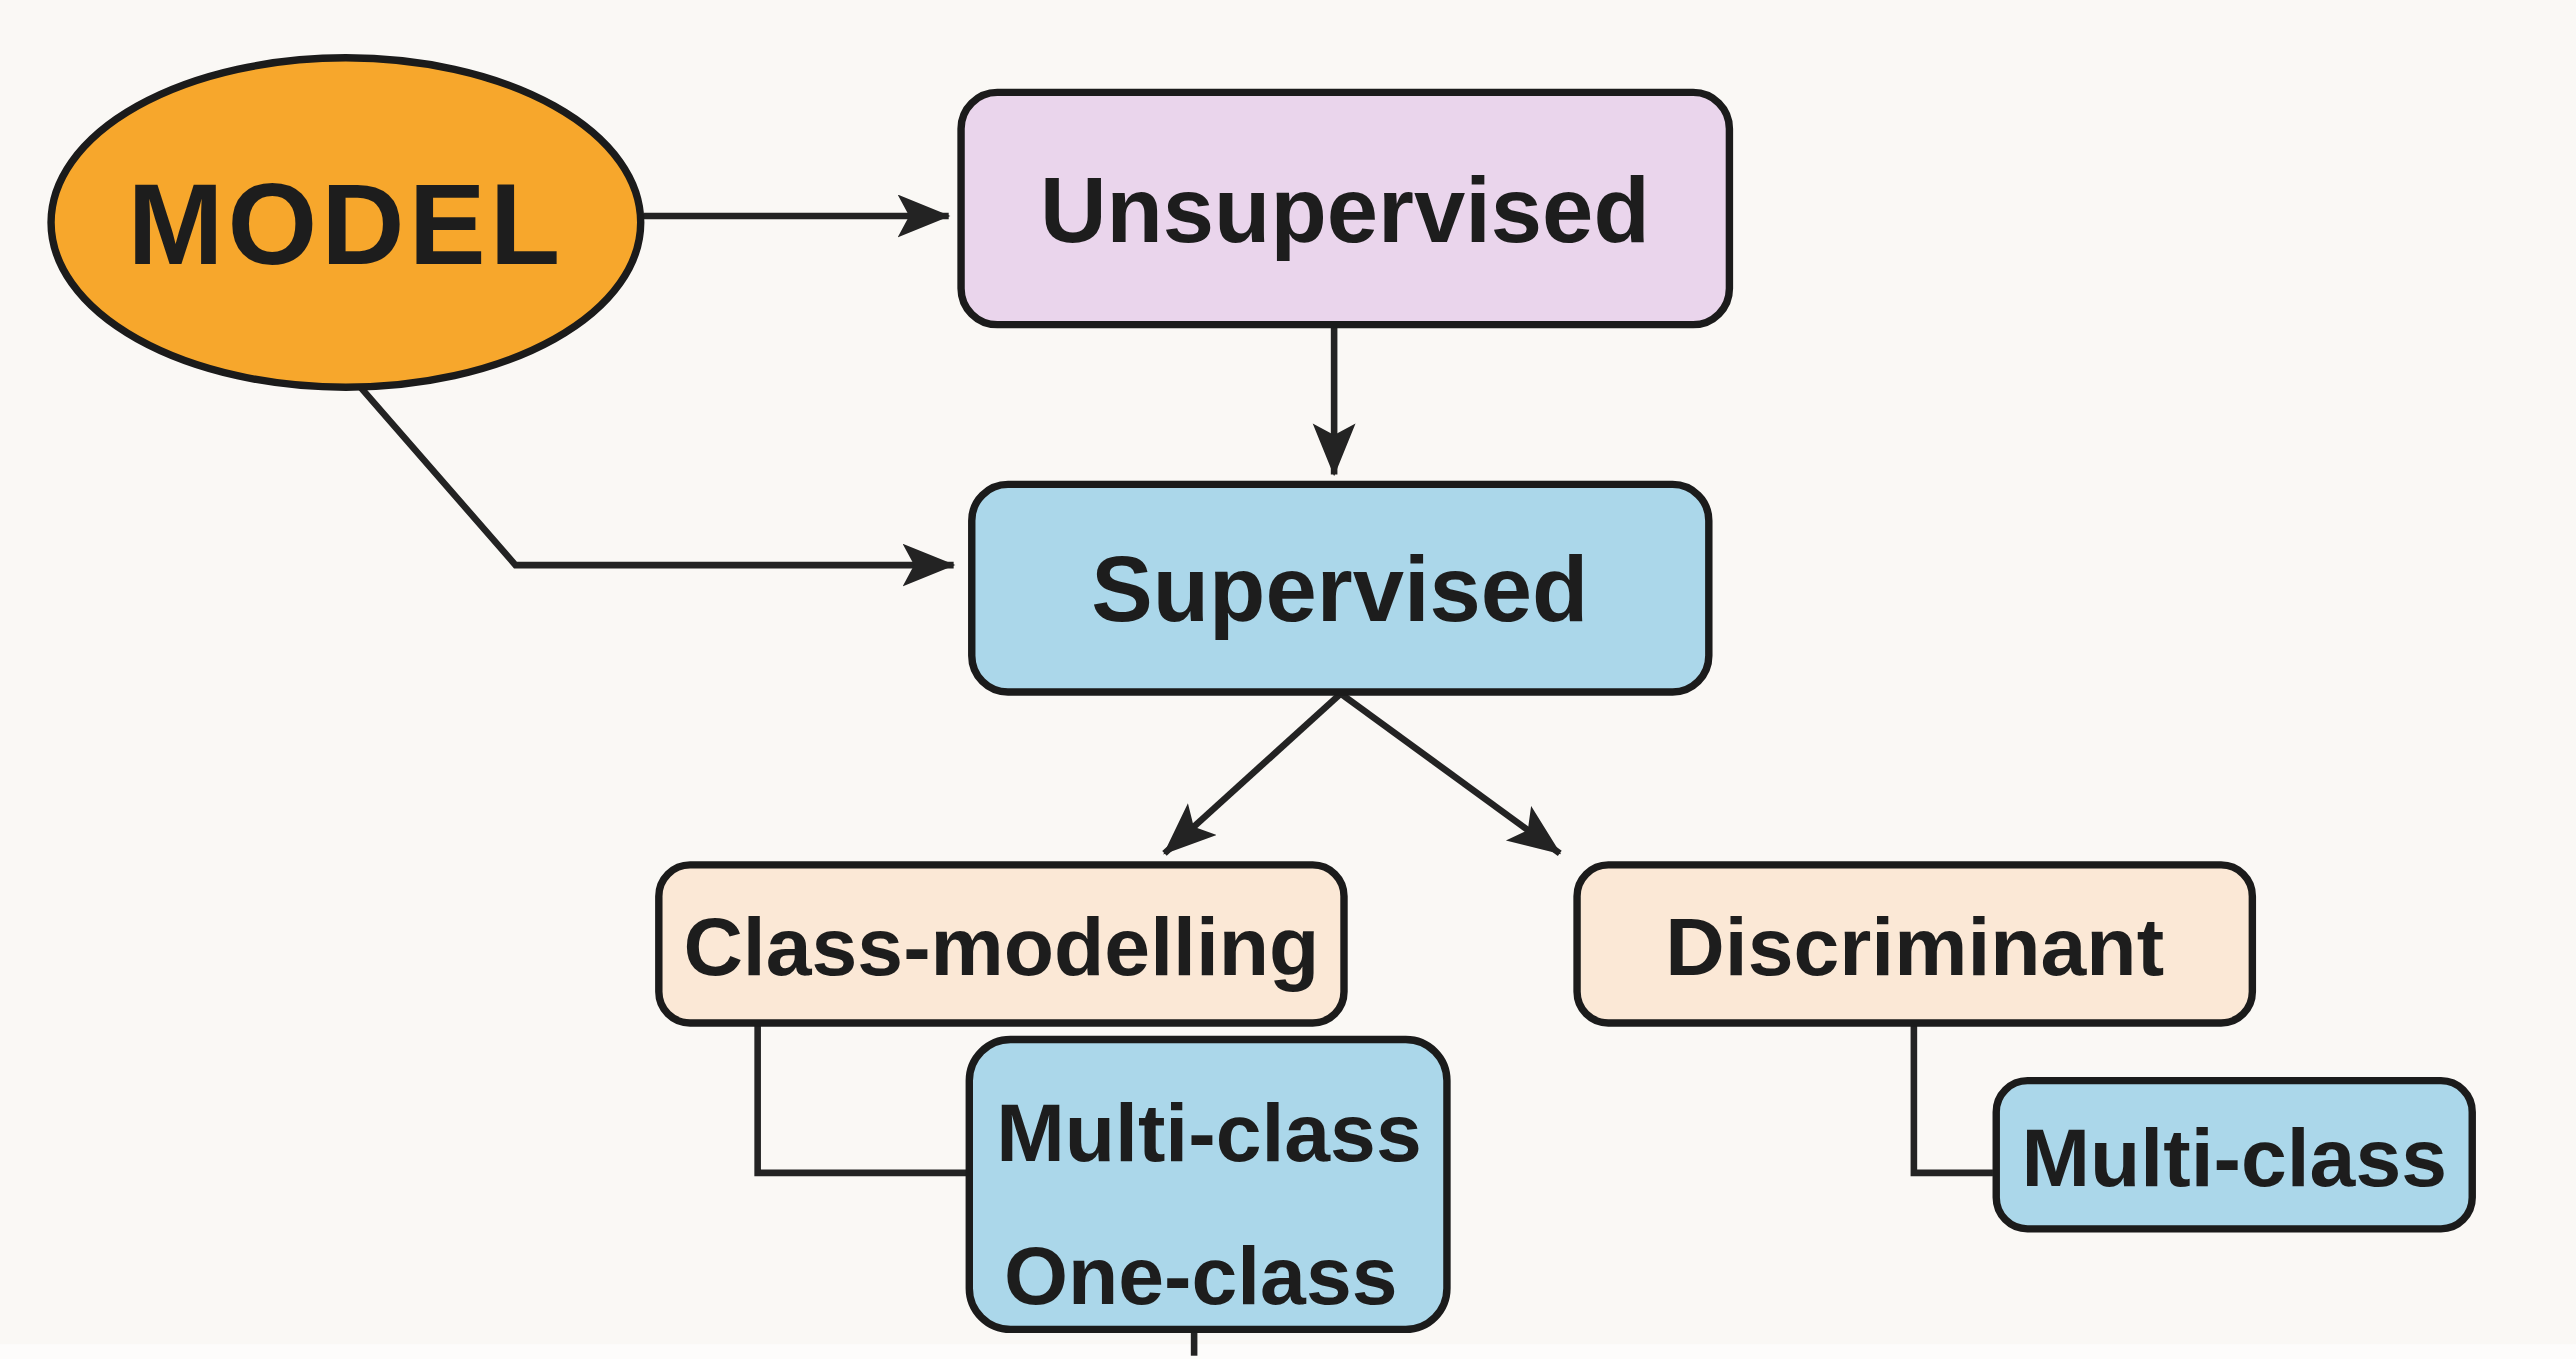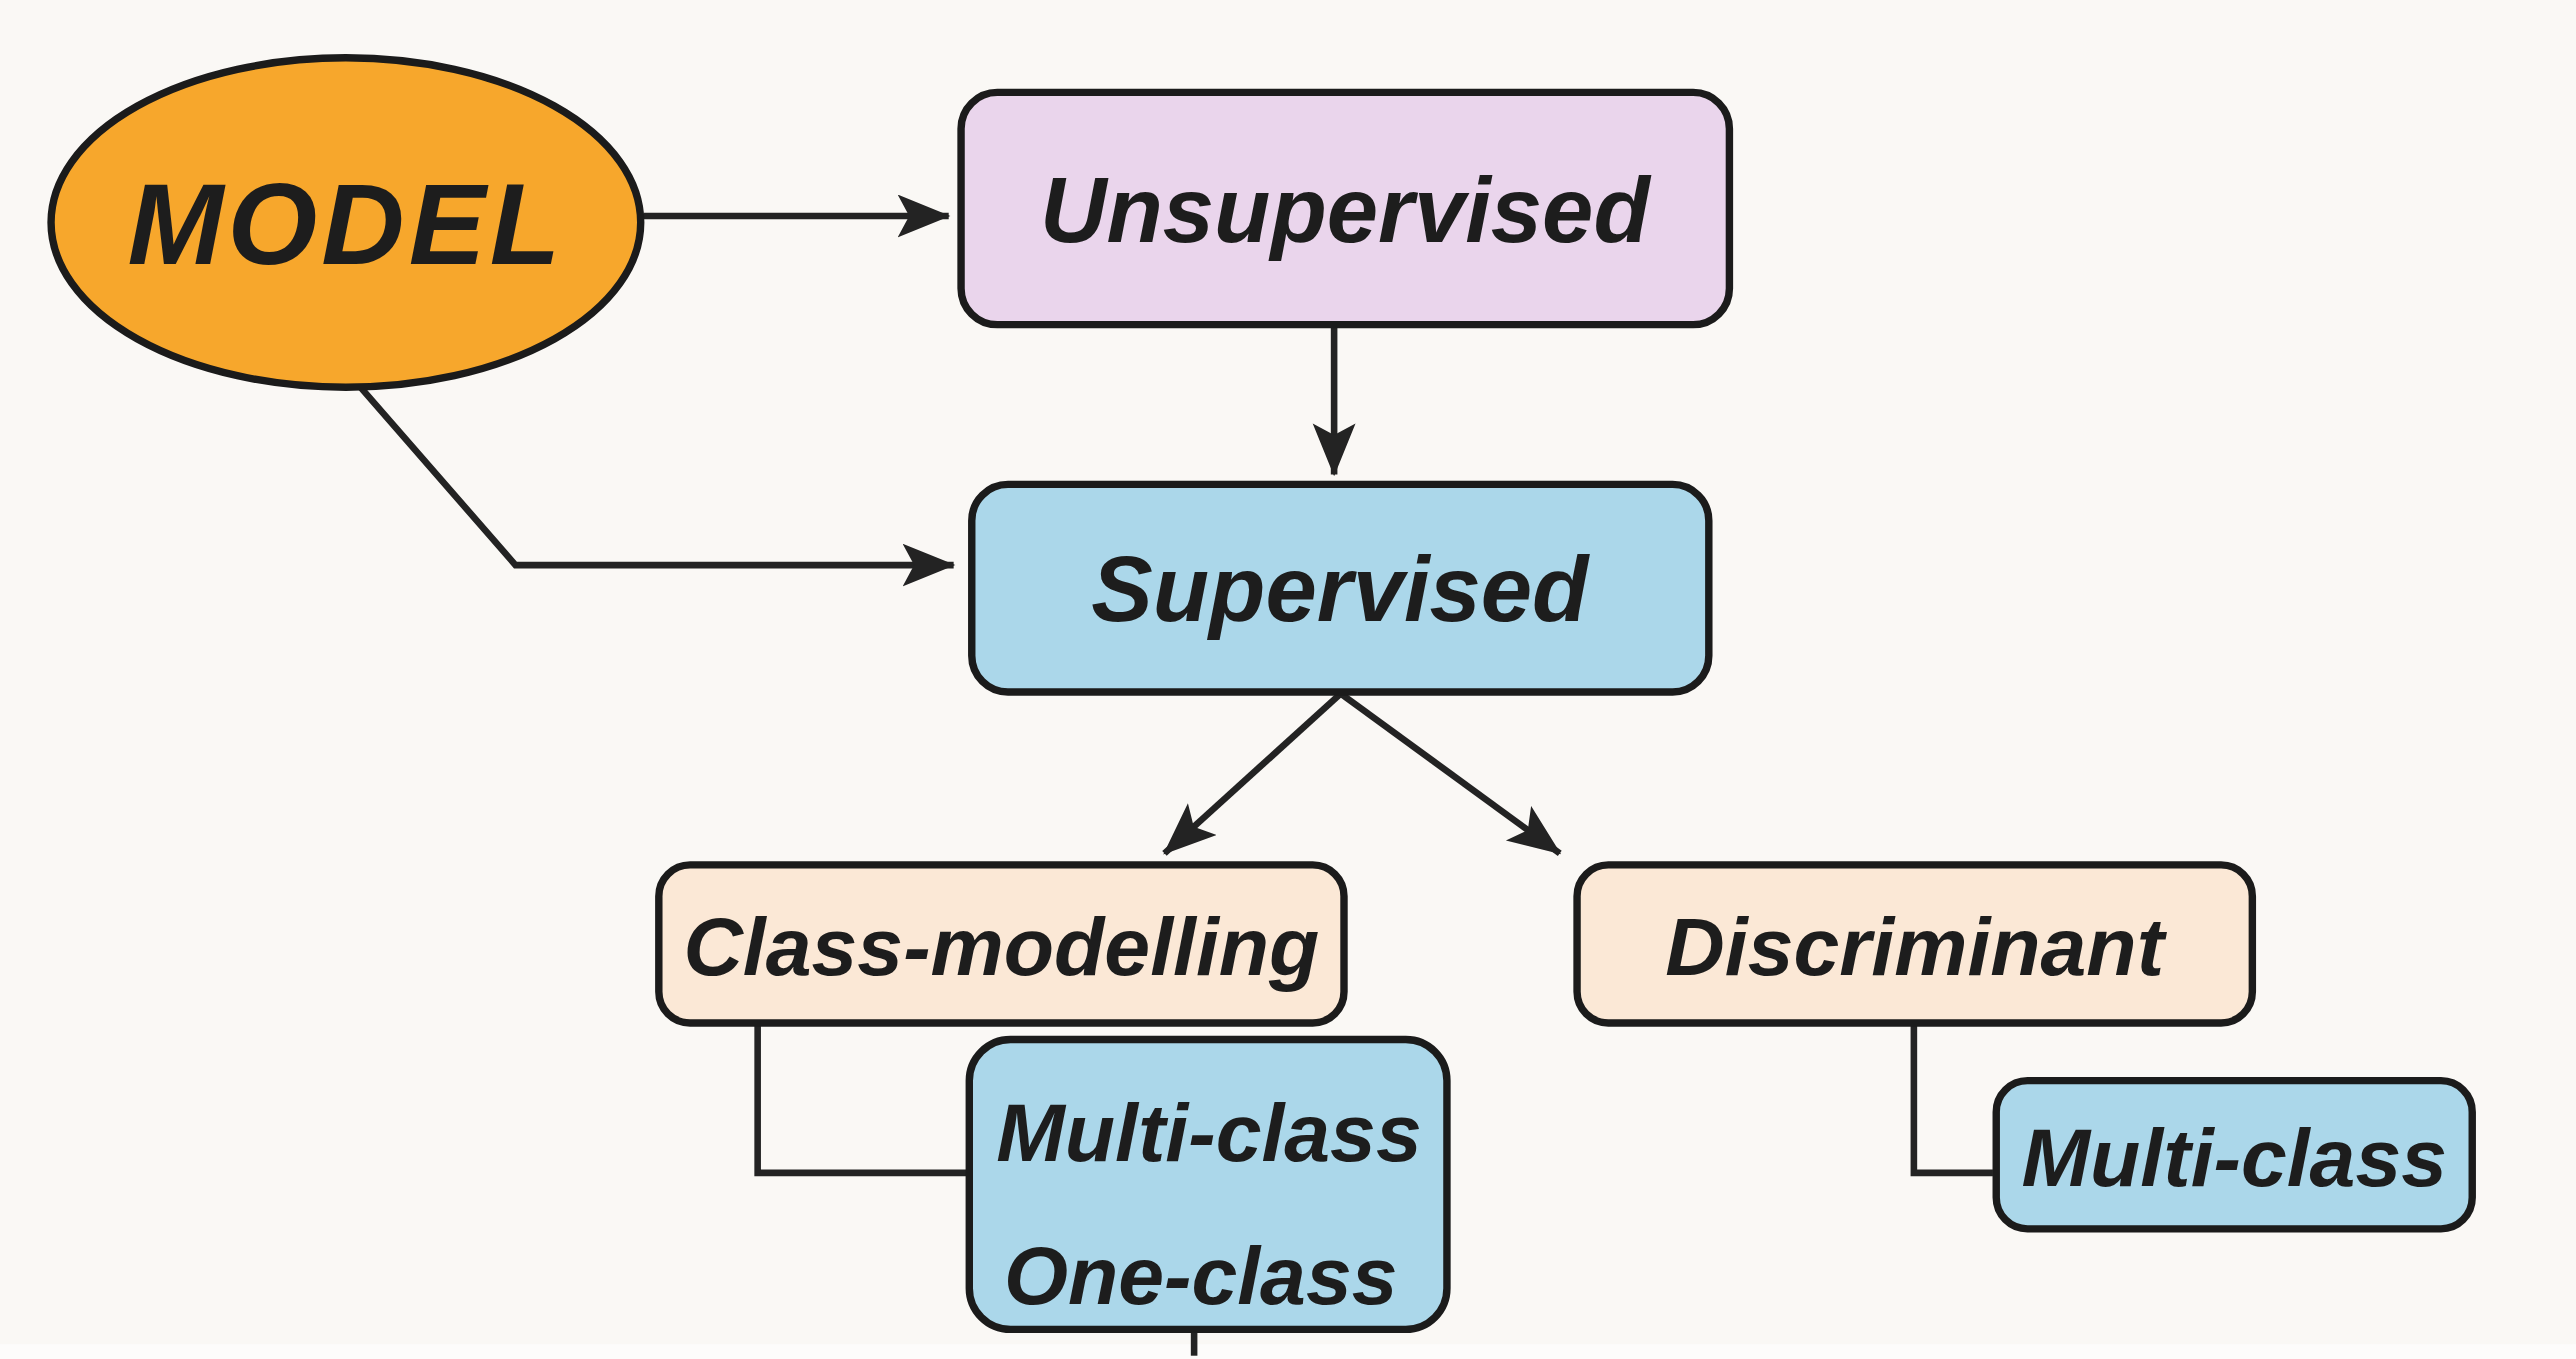--- a/index.html
+++ b/index.html
@@ -4,21 +4,21 @@
 <style>
   html, body {
     margin: 0;
     padding: 0;
     background: #faf8f5;
     width: 2576px;
     height: 1360px;
     overflow: hidden;
     font-family: "Liberation Sans", sans-serif;
   }
-  .canvas-wrap { position: relative; width: 2576px; height: 1032px; font-style: italic; }
+  .canvas-wrap { position: relative; width: 2576px; height: 1032px; }
   svg { display: block; }
   .node-shape { stroke: #1b1b1b; stroke-width: 9; }
   .edge { stroke: #232323; stroke-width: 8; fill: none; }
   .lbl {
     font-family: "Liberation Sans", sans-serif;
     font-weight: 700;
     fill: #1d1d1d;
     text-anchor: middle;
     dominant-baseline: central;
   }

